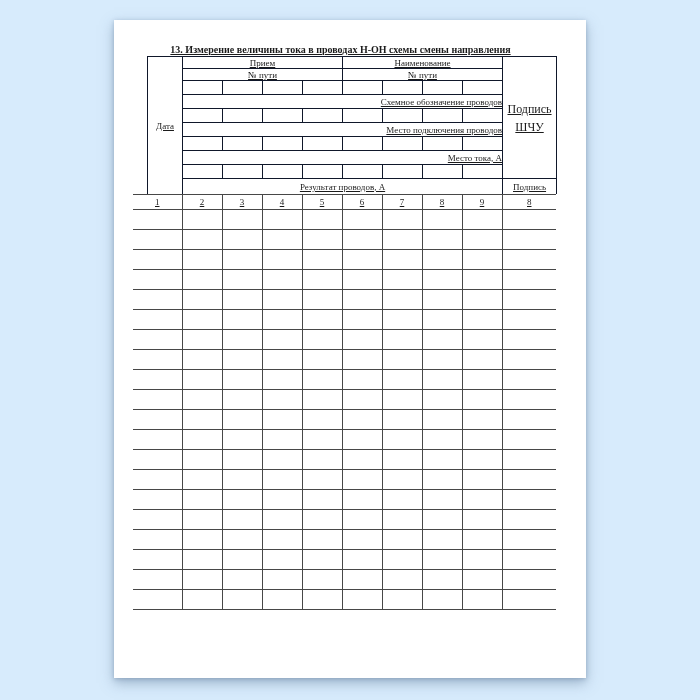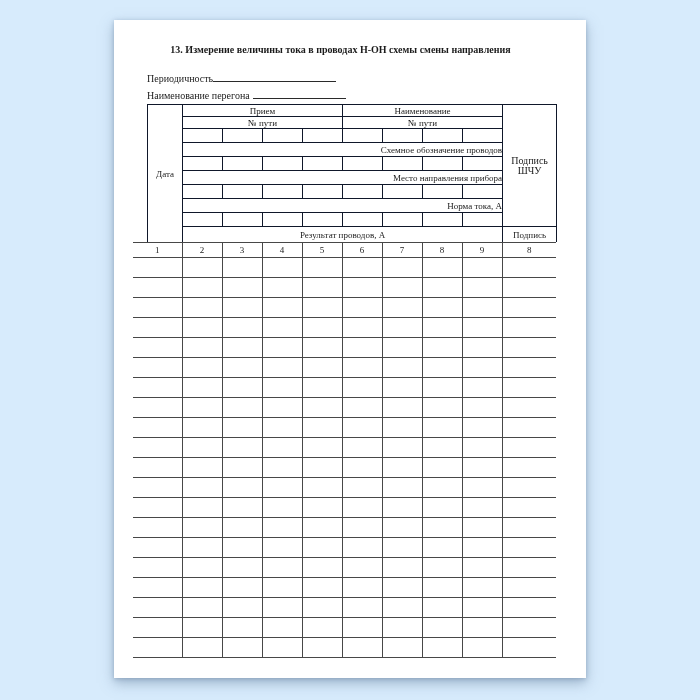--- a/index.html
+++ b/index.html
@@ -7,21 +7,21 @@
     width:700px;height:700px;position:relative;overflow:hidden;
     background:#d7ebfc;
     font-family:"Liberation Serif","DejaVu Serif",serif;
     color:#1b1b1b;
   }
   .page{
     position:absolute;left:114px;top:20px;width:472px;height:658px;
     background:#ffffff;
     box-shadow:0 5px 12px rgba(100,125,155,.5),0 1px 4px rgba(100,125,155,.4);
   }
-  .content{padding:0 30px 16px 33px;}
+  .content{padding:0 30px 16px 33px;text-decoration:underline;}
   .doc-title{
     margin-top:23px;margin-right:22px;
     text-align:center;font-weight:bold;font-size:10px;line-height:13px;
   }
   .fields{margin-top:14px;font-size:10px;line-height:17px;}
   .fill-line{
     display:inline-block;height:8px;border-bottom:1px solid #2a2a2a;
     vertical-align:baseline;
   }
   .fill-periodicity{width:123px;}
@@ -30,41 +30,37 @@
 
   table{border-collapse:collapse;table-layout:fixed;}
   td{padding:0;text-align:center;vertical-align:middle;font-size:9px;line-height:10px;overflow:hidden;}
 
   .tblA{width:409px;}
   .tblA td{border:1px solid #0f172a;margin-top:41px;}
   .tblA tr.r-sm td{height:11px;}
   .tblA tr.r-md td{height:13px;text-align:right;}
   .tblA tr.r-lg td{height:15px;}
   .tblA td.no-bottom{border-bottom:none;}
-  .tblA td.sig-cell{font-size:10px;line-height:10px;padding:0 2px;}
+  .tblA td.sig-cell{font-size:12px;line-height:18px;padding:0 2px;}
 
   .tblB{width:423px;margin-left:-14px;}
   .tblB td{border:1px solid #474747;}
   .tblB td:first-child{border-left:none;}
   .tblB td:last-child{border-right:none;}
   .tblB tr.numbers td{height:14px;}
   .tblB tr.datarow td{height:19px;}
 </style>
 </head>
 <body>
 
 <div class="page">
   <div class="content">
 
     <div class="doc-title">13. Измерение величины тока в проводах Н-ОН схемы смены направления</div>
 
-    <div class="fields">
-      <div><span>Периодичность</span><span class="fill-line fill-periodicity"></span></div>
-      <div><span>Наименование перегона</span><span class="fill-line fill-stage"></span></div>
-    </div>
 
 
     <table class="tblA">
       <colgroup>
         <col style="width:35px">
           <col style="width:40px">
           <col style="width:40px">
           <col style="width:40px">
           <col style="width:40px">
         <col style="width:40px">
@@ -101,34 +97,34 @@
         <td></td>
             <td></td>
             <td></td>
             <td></td>
         <td></td>
             <td></td>
             <td></td>
             <td></td>
       </tr>
       <tr class="r-md">
-        <td colspan="8">Место направления прибора</td>
-      </tr>
-      <tr class="r-md">
-        <td></td>
-            <td></td>
-            <td></td>
-            <td></td>
-        <td></td>
-            <td></td>
-            <td></td>
-            <td></td>
-      </tr>
-      <tr class="r-md">
-        <td colspan="8">Норма тока, А</td>
+        <td colspan="8">Место подключения проводов</td>
+      </tr>
+      <tr class="r-md">
+        <td></td>
+            <td></td>
+            <td></td>
+            <td></td>
+        <td></td>
+            <td></td>
+            <td></td>
+            <td></td>
+      </tr>
+      <tr class="r-md">
+        <td colspan="8">Место тока, А</td>
       </tr>
       <tr class="r-md">
         <td></td>
             <td></td>
             <td></td>
             <td></td>
         <td></td>
             <td></td>
             <td></td>
             <td></td>

